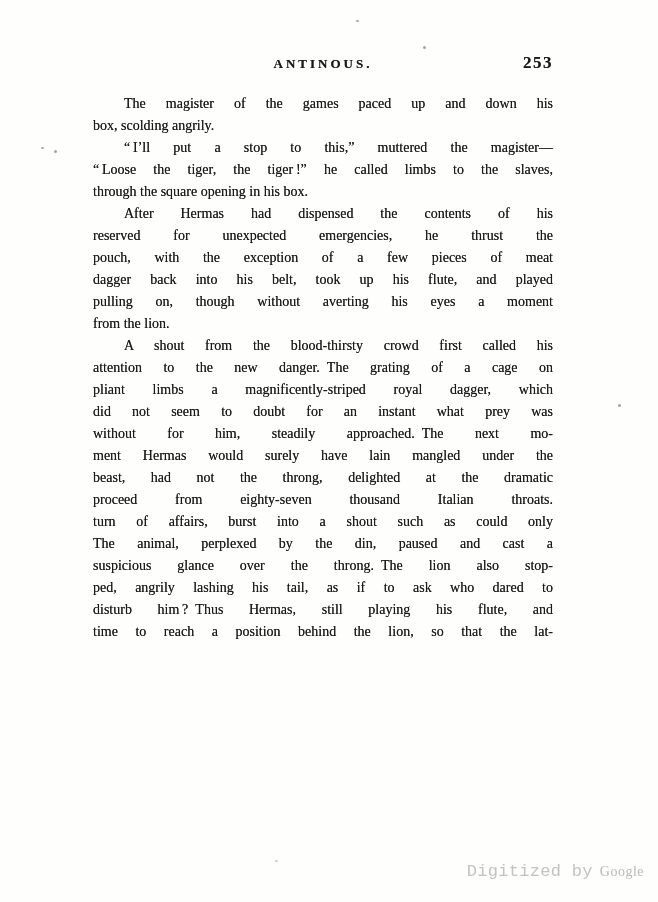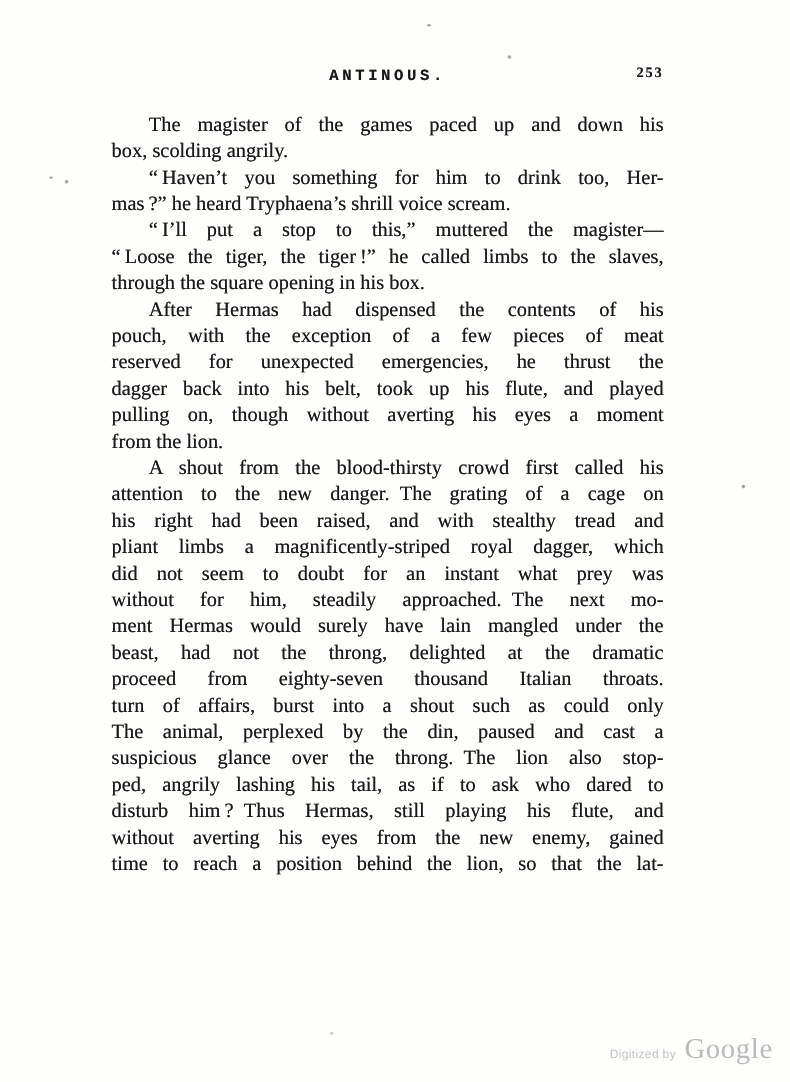--- a/index.html
+++ b/index.html
@@ -22,39 +22,38 @@
   }
   .head-title {
     position: absolute;
     left: 0; right: 0;
     text-align: center;
     font-size: 13px;
     font-weight: bold;
     letter-spacing: 3px;
     color: #191919;
     text-shadow: 0 0 0.5px rgba(20,20,20,0.65);
-    font-family: Liberation Mono, monospace;
   }
   .head-page-number {
     position: absolute;
     right: 0;
     top: -3px;
-    font-size: 12px;
+    font-size: 17px;
     font-weight: bold;
     letter-spacing: 1.5px;
     color: #191919;
     text-shadow: 0 0 0.5px rgba(20,20,20,0.6);
   }
   
   .body-text {
     position: absolute;
     top: 93px;
     left: 93px;
     width: 460px;
-    font-size: 17px;
+    font-size: 14px;
     line-height: 22px;
     text-shadow: 0 0 0.55px rgba(15,15,15,0.75);
   }
   .paragraph { margin: 0; padding: 0; }
   .line {
     text-align: justify;
     text-align-last: justify;
     height: 22px;
     overflow: visible;
   }
@@ -67,28 +66,28 @@
   .watermark {
     position: absolute;
     top: 862px;
     right: 14px;
     display: flex;
     align-items: baseline;
     gap: 7px;
     user-select: none;
   }
   .wm-prefix {
-    font-family: Liberation Sans, sans-serif;
-    font-size: 10px;
+    font-family: Liberation Mono, monospace;
+    font-size: 17px;
     color: #c3c3c3;
     letter-spacing: 0.3px;
   }
   .wm-brand {
     font-family: "Liberation Serif", serif;
-    font-size: 24px;
+    font-size: 14px;
     color: #b9b9b9;
     letter-spacing: 0.5px;
   }
   
   .speck {
     position: absolute;
     background: #5a5a5a;
     border-radius: 50%;
     opacity: 0.55;
   }
@@ -102,52 +101,46 @@
     <div class="head-title">ANTINOUS.</div>
     <div class="head-page-number">253</div>
   </div>
 
   <div class="body-text">
     <div class="paragraph">
       <div class="line indent">The magister of the games paced up and down his</div>
       <div class="line end">box, scolding angrily.</div>
     </div>
     <div class="paragraph">
-      <div class="line indent">“ Haven’t you something for him to drink too, Her-</div>
-      <div class="line end">mas ?” he heard Tryphaena’s shrill voice scream.</div>
-    </div>
-    <div class="paragraph">
       <div class="line indent">“ I’ll put a stop to this,” muttered the magister—</div>
       <div class="line">“ Loose the tiger, the tiger !” he called limbs to the slaves,</div>
       <div class="line end">through the square opening in his box.</div>
     </div>
     <div class="paragraph">
       <div class="line indent">After Hermas had dispensed the contents of his</div>
+      <div class="line">reserved for unexpected emergencies, he thrust the</div>
       <div class="line">pouch, with the exception of a few pieces of meat</div>
-      <div class="line">reserved for unexpected emergencies, he thrust the</div>
       <div class="line">dagger back into his belt, took up his flute, and played</div>
       <div class="line">pulling on, though without averting his eyes a moment</div>
       <div class="line end">from the lion.</div>
     </div>
     <div class="paragraph">
       <div class="line indent">A shout from the blood-thirsty crowd first called his</div>
       <div class="line">attention to the new danger. The grating of a cage on</div>
-      <div class="line">his right had been raised, and with stealthy tread and</div>
       <div class="line">pliant limbs a magnificently-striped royal dagger, which</div>
       <div class="line">did not seem to doubt for an instant what prey was</div>
       <div class="line">without for him, steadily approached. The next mo-</div>
       <div class="line">ment Hermas would surely have lain mangled under the</div>
       <div class="line">beast, had not the throng, delighted at the dramatic</div>
       <div class="line">proceed from eighty-seven thousand Italian throats.</div>
       <div class="line">turn of affairs, burst into a shout such as could only</div>
       <div class="line">The animal, perplexed by the din, paused and cast a</div>
       <div class="line">suspicious glance over the throng. The lion also stop-</div>
       <div class="line">ped, angrily lashing his tail, as if to ask who dared to</div>
       <div class="line">disturb him ? Thus Hermas, still playing his flute, and</div>
-      <div class="line">without averting his eyes from the new enemy, gained</div>
       <div class="line">time to reach a position behind the lion, so that the lat-</div>
     </div>
   </div>
 
   <div class="watermark">
     <span class="wm-prefix">Digitized by</span>
     <span class="wm-brand">Google</span>
   </div>
 
   <div class="speck" style="left:356px; top:20px; width:3px; height:2px;"></div>

